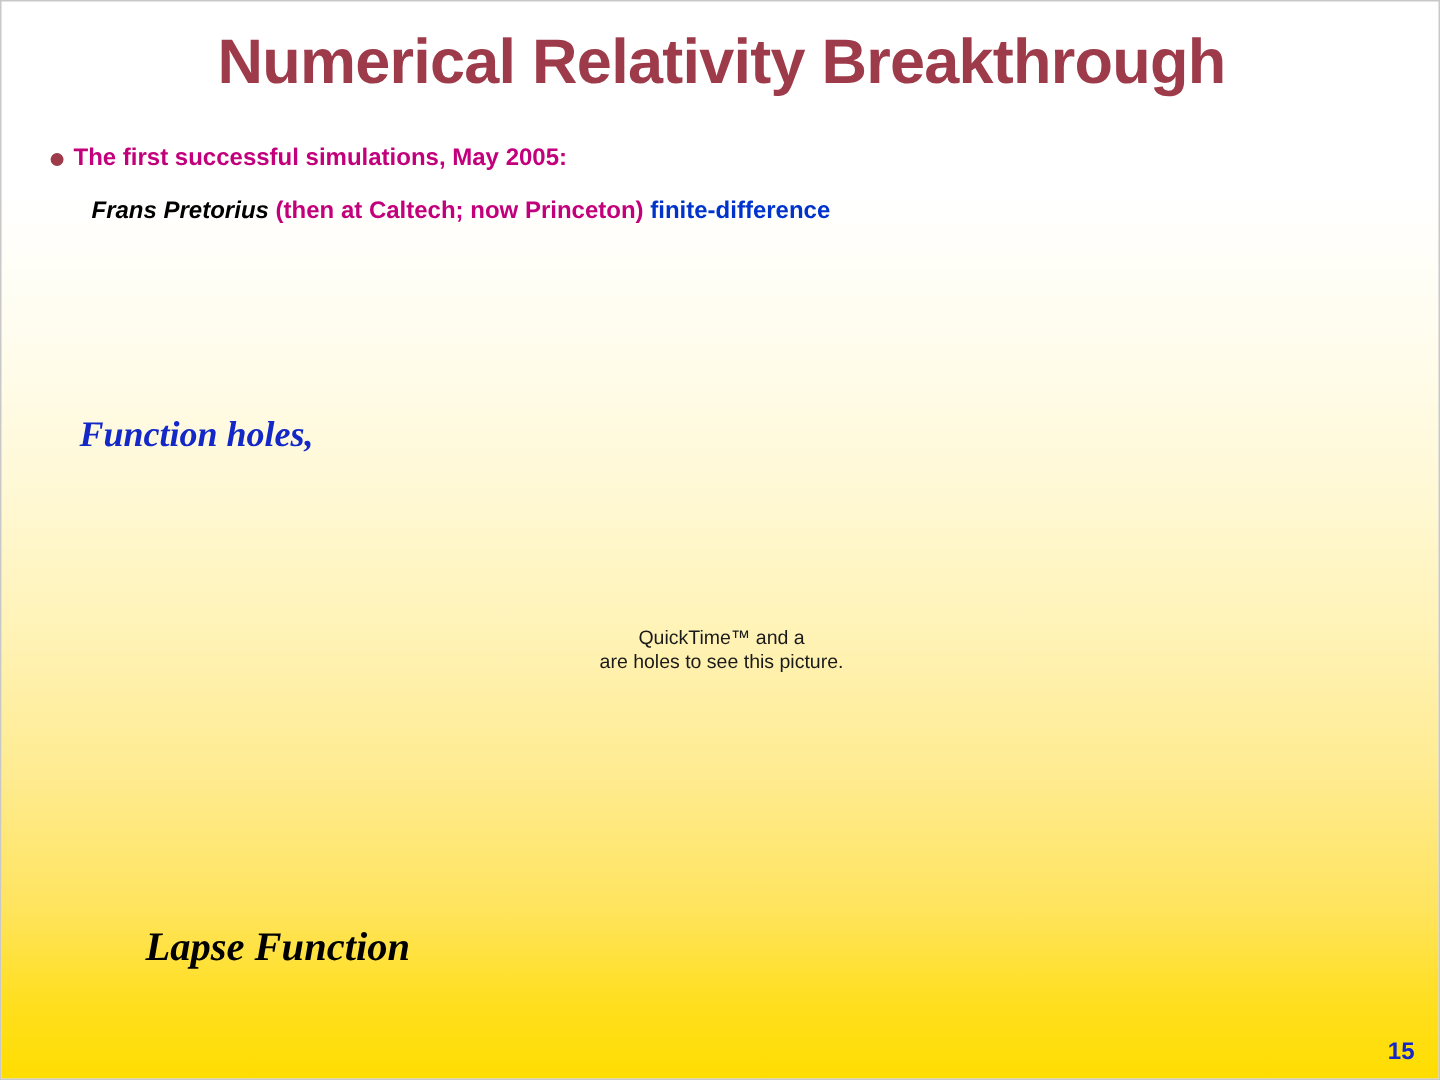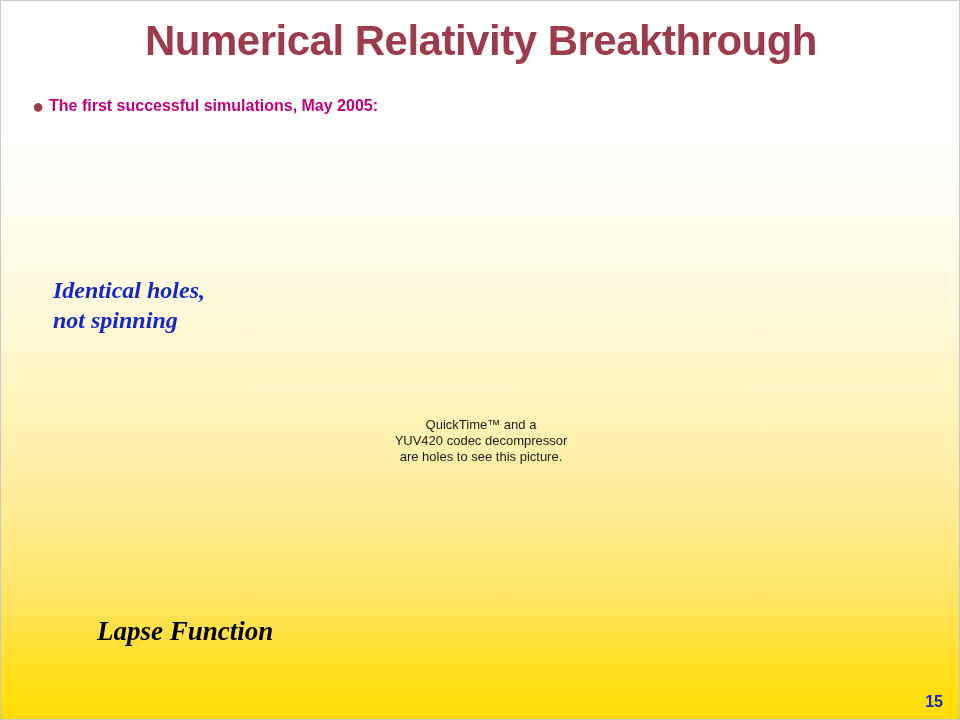--- a/index.html
+++ b/index.html
@@ -144,31 +144,32 @@
 <body>
 
 <div id="slide">
 
   <div class="slide-title">Numerical Relativity Breakthrough</div>
 
   <div class="bullet-row">
     <div class="bullet-dot">●</div>
     <div class="bullet-text">
       <div class="line1">The first successful simulations, May 2005:</div>
+      <div class="line2">
+        <span class="name-italic">Frans Pretorius</span><span class="magenta"> (then at Caltech; now Princeton) </span><span class="blue">finite-difference</span>
+      </div>
     </div>
   </div>
 
   <div class="annot-holes">
-    <div>Identical holes,</div>
-    <div>not spinning</div>
+    <div>Function holes,</div>
   </div>
 
   <div class="qt-placeholder">
     <div>QuickTime™ and a</div>
-    <div>YUV420 codec decompressor</div>
     <div>are holes to see this picture.</div>
   </div>
 
   <div class="annot-lapse">Lapse Function</div>
 
   <div class="page-number">15</div>
 
 </div>
 
 </body></html>

